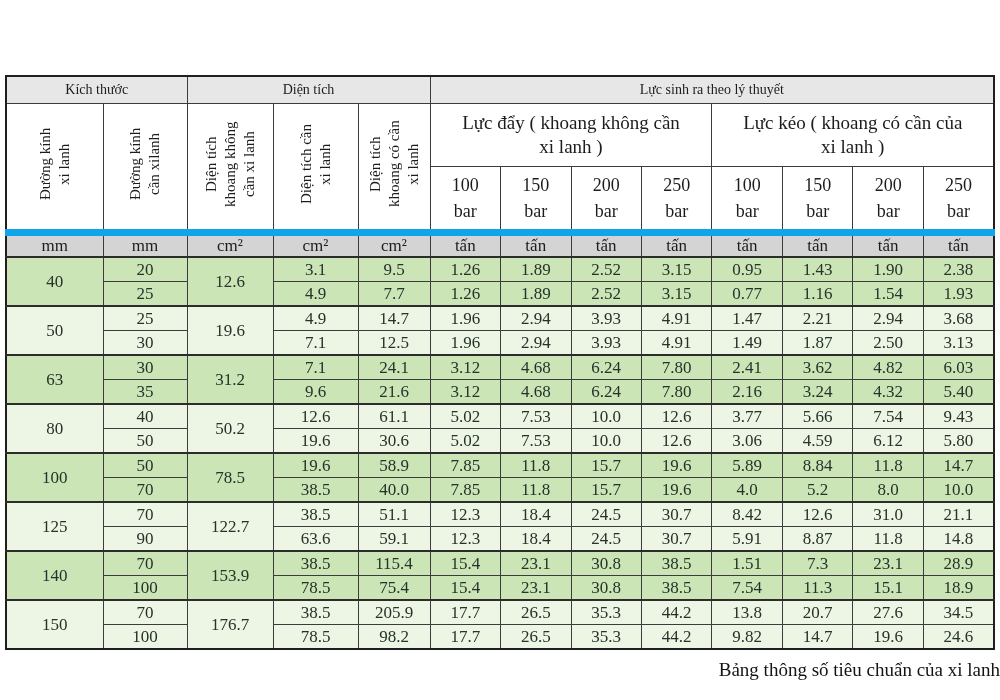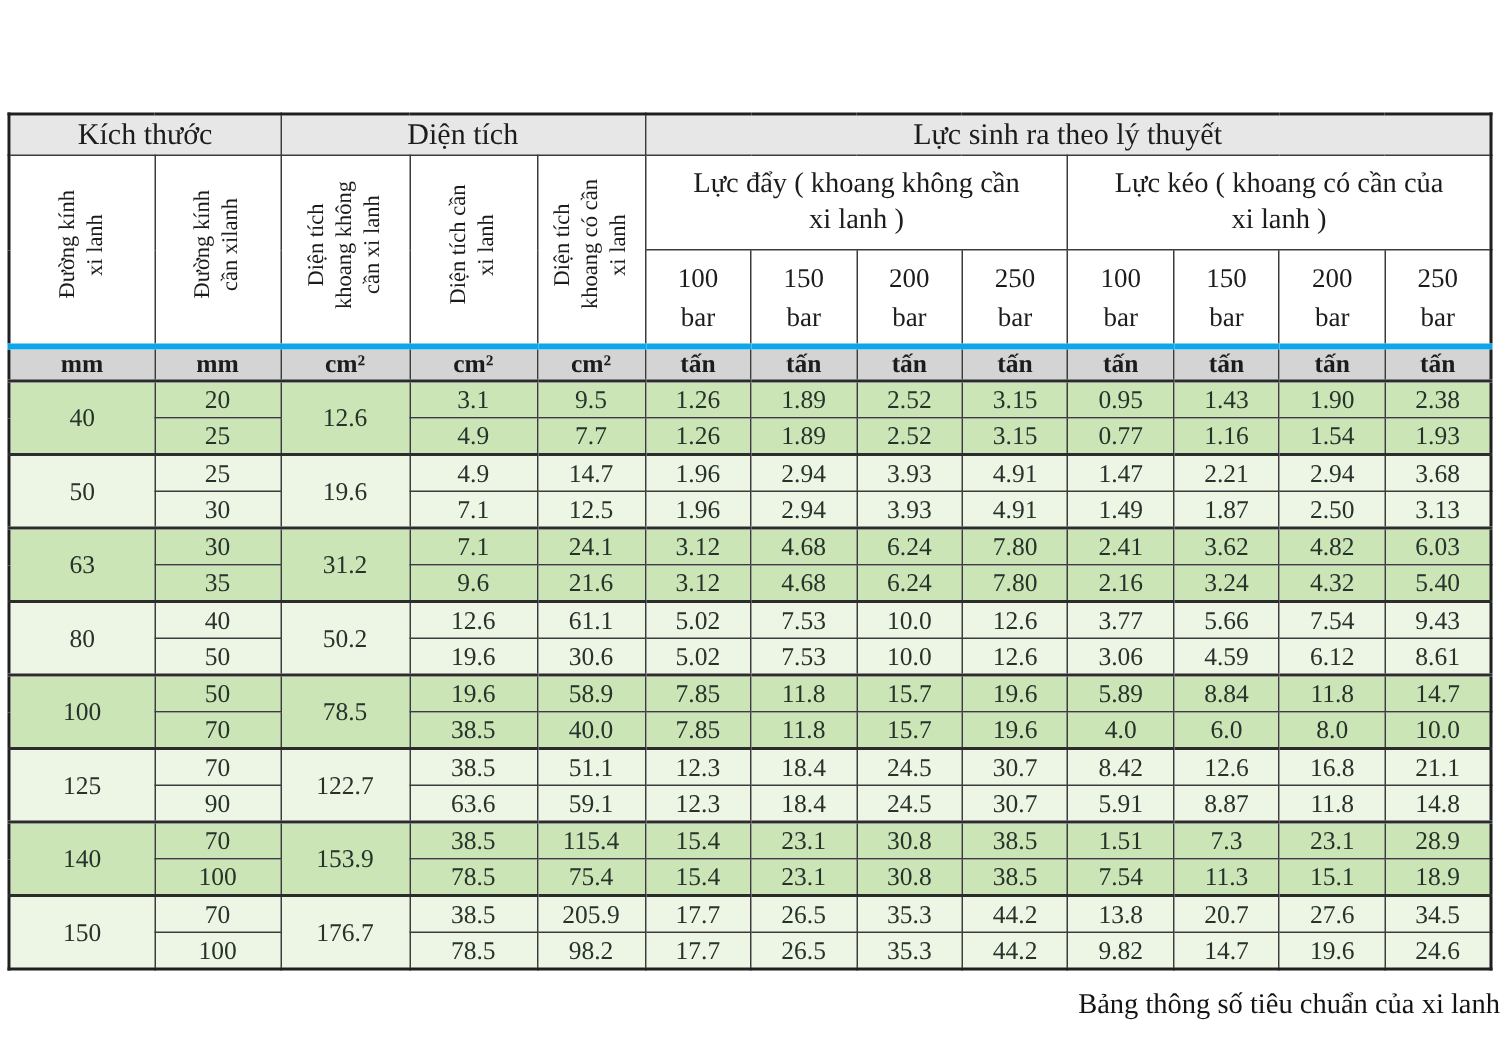--- a/index.html
+++ b/index.html
@@ -19,39 +19,38 @@
     border: 2px solid #1f1f1f;
   }
   th, td {
     border: 1px solid #3c3c3c;
     text-align: center;
     vertical-align: middle;
     padding: 0;
     font-weight: normal;
     overflow: hidden;
   }
-  tr.rowA th { background: #e7e7e7; font-size: 20px; height: 26px; }
+  tr.rowA th { background: #e7e7e7; font-size: 14px; height: 26px; }
   tr.rowB th { background: #ffffff; font-size: 19px; height: 62px; white-space: pre-line; line-height: 1.25; }
   tr.rowC th { background: #ffffff; font-size: 18px; height: 62px; line-height: 1.45; }
   th.vcell { background: #ffffff; }
   .rot {
     writing-mode: vertical-rl;
     transform: rotate(180deg);
     white-space: pre-line;
     display: inline-block;
     height: 118px;
     font-size: 15px;
     line-height: 1.25;
     text-align: center;
   }
   tr.units th {
     background: #d4d4d4;
     font-size: 17px; height: 20px;
-    border-top: 4px solid #0ea5e9;
-    font-weight: bold;
+    border-top: 7px solid #0ea5e9;
   }
   tbody td {
     font-size: 17px; height: 23px;
     color: #26322a;
   }
   tr.green td { background: #cbe5b7; }
   tr.pale td { background: #edf5e5; }
   tr.group-start td { border-top: 2px solid #2c2c2c; }
 
   .caption {
@@ -234,21 +233,21 @@
           <td>50</td>
           <td>19.6</td>
           <td>30.6</td>
           <td>5.02</td>
           <td>7.53</td>
           <td>10.0</td>
           <td>12.6</td>
           <td>3.06</td>
           <td>4.59</td>
           <td>6.12</td>
-          <td>8.61</td>
+          <td>5.80</td>
         </tr>
         <tr class="green group-start">
           <td rowspan="2">100</td>
           <td>50</td>
           <td rowspan="2">78.5</td>
           <td>19.6</td>
           <td>58.9</td>
           <td>7.85</td>
           <td>11.8</td>
           <td>15.7</td>
@@ -260,37 +259,37 @@
         </tr>
         <tr class="green">
           <td>70</td>
           <td>38.5</td>
           <td>40.0</td>
           <td>7.85</td>
           <td>11.8</td>
           <td>15.7</td>
           <td>19.6</td>
           <td>4.0</td>
-          <td>6.0</td>
+          <td>5.2</td>
           <td>8.0</td>
           <td>10.0</td>
         </tr>
         <tr class="pale group-start">
           <td rowspan="2">125</td>
           <td>70</td>
           <td rowspan="2">122.7</td>
           <td>38.5</td>
           <td>51.1</td>
           <td>12.3</td>
           <td>18.4</td>
           <td>24.5</td>
           <td>30.7</td>
           <td>8.42</td>
           <td>12.6</td>
-          <td>16.8</td>
+          <td>31.0</td>
           <td>21.1</td>
         </tr>
         <tr class="pale">
           <td>90</td>
           <td>63.6</td>
           <td>59.1</td>
           <td>12.3</td>
           <td>18.4</td>
           <td>24.5</td>
           <td>30.7</td>

